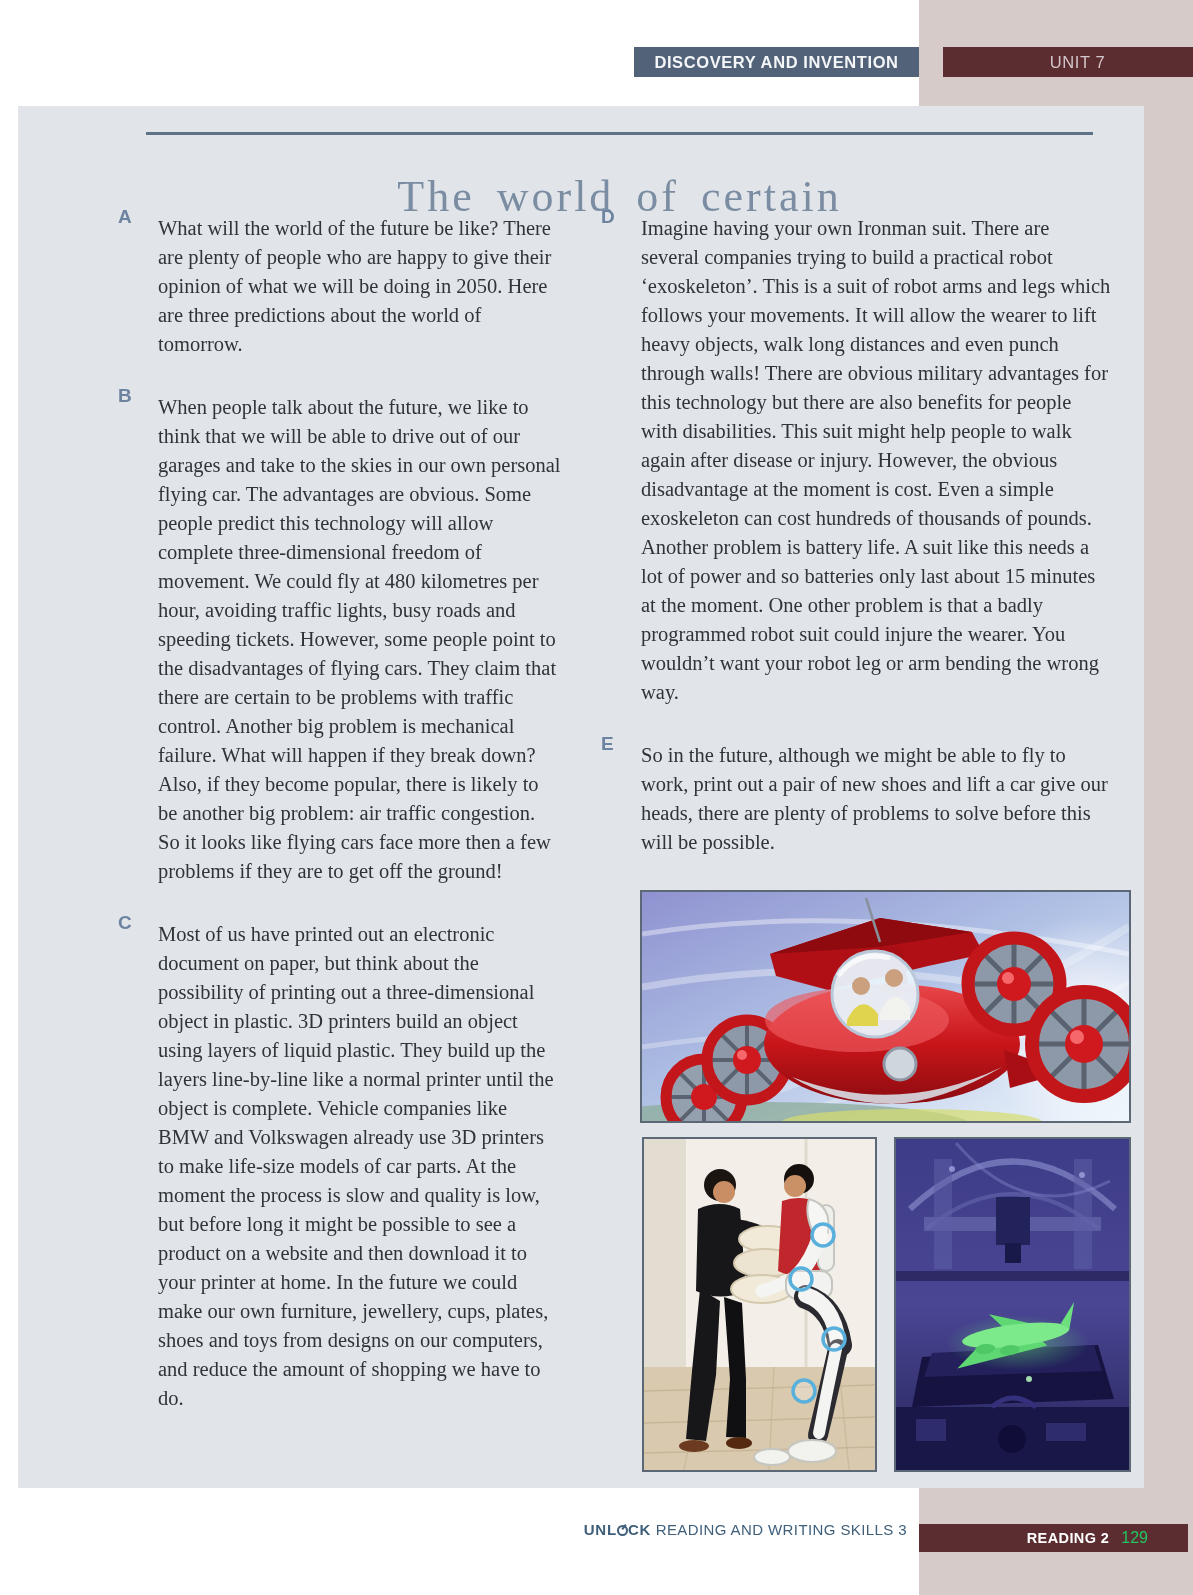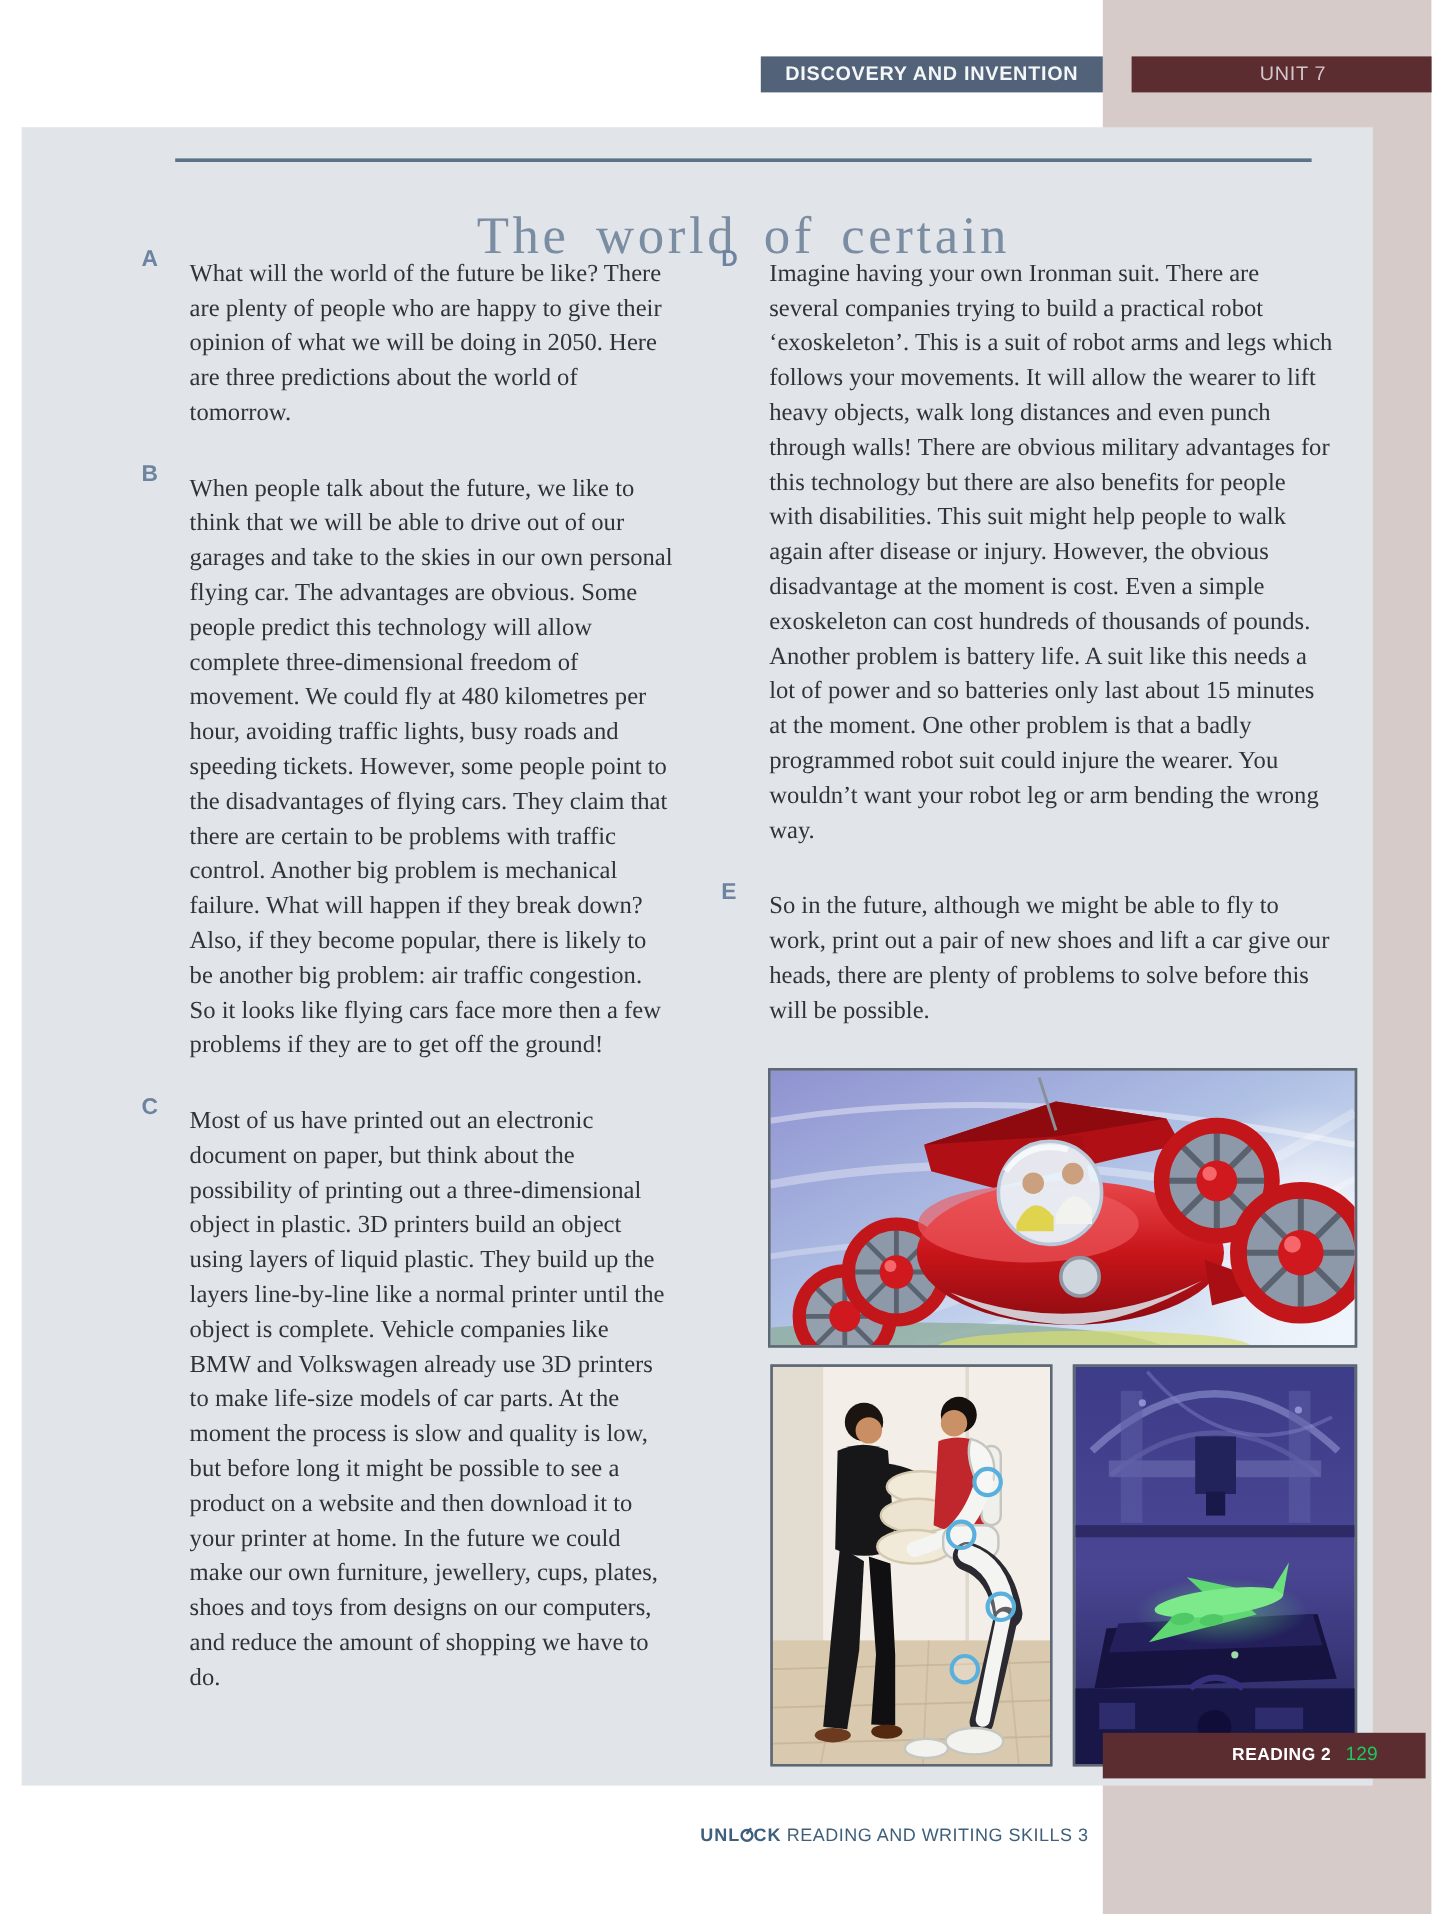--- a/index.html
+++ b/index.html
@@ -33,21 +33,21 @@
   .fig-printer{left:876px;top:1031px;width:233px;height:331px;}
   .figure svg{display:block;}
   
   .footer-left{position:absolute;left:420px;top:1521px;width:487px;text-align:right;
        font-family:"Liberation Sans",sans-serif;font-size:15px;color:#3f5f7a;letter-spacing:0.4px;}
   .brand{font-weight:bold;letter-spacing:0.8px;}
   .brand-o{display:inline-block;width:11px;height:11px;border:2.4px solid #3f5f7a;border-radius:50%;
        box-sizing:border-box;vertical-align:-1px;position:relative;}
   .brand-o::after{content:"";position:absolute;left:4px;top:-3px;width:2.2px;height:6px;
        background:#3f5f7a;transform:rotate(38deg);}
-  .footer-bar{position:absolute;left:919px;top:1444px;width:269px;height:38px;background:#5b2d31;
+  .footer-bar{position:absolute;left:919px;top:1524px;width:269px;height:28px;background:#5b2d31;
        display:flex;align-items:center;justify-content:flex-end;padding-right:40px;box-sizing:border-box;
        font-family:"Liberation Sans",sans-serif;}
   .footer-section{color:#ffffff;font-weight:bold;font-size:14.5px;letter-spacing:0.4px;}
   .footer-page{color:#22c55e;font-size:16px;margin-left:12px;font-weight:normal;}
 </style>
 </head>
 <body>
 
 <div class="page">
 

